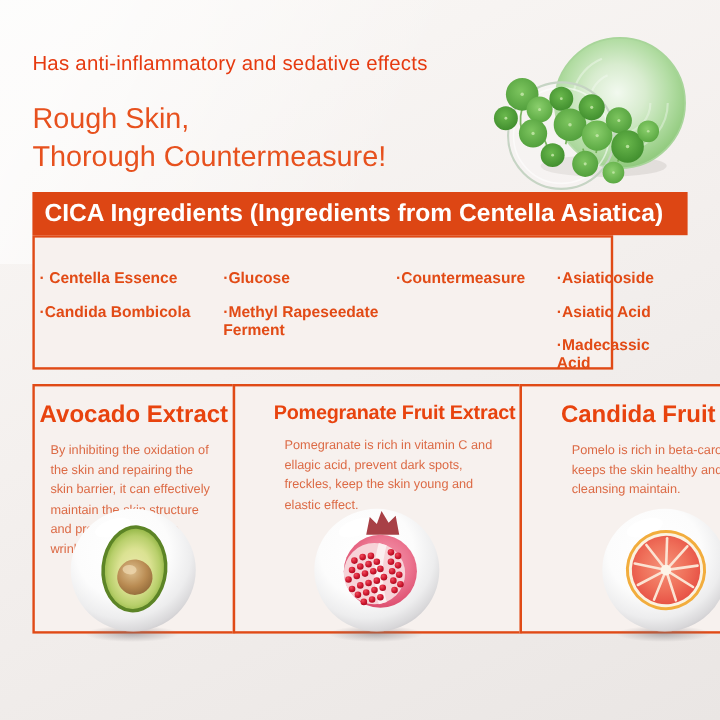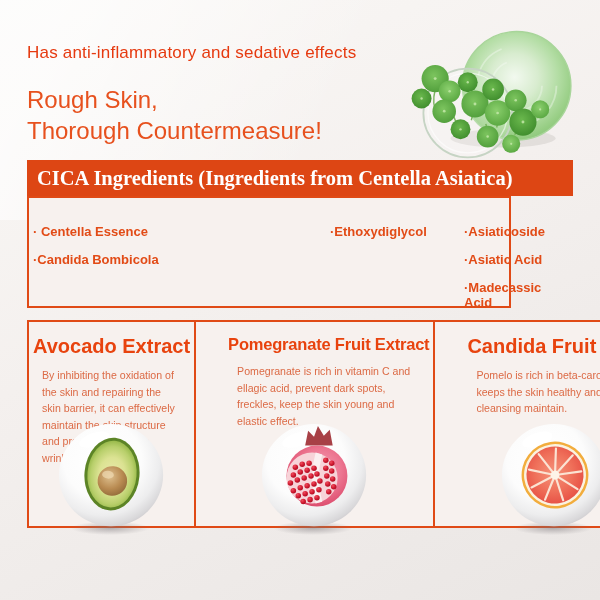--- a/index.html
+++ b/index.html
@@ -9,21 +9,21 @@
   .page::before{content:"";position:absolute;left:0;top:0;width:600px;height:220px;
         background:linear-gradient(115deg,rgba(255,255,255,.65) 10%,rgba(255,255,255,0) 55%);pointer-events:none;}
 
   
   .tagline{position:absolute;left:27px;top:43px;font-size:17px;font-weight:normal;color:#e63a10;letter-spacing:.2px;}
   .headline{position:absolute;left:27px;top:84px;font-size:24px;line-height:31px;color:#e7511e;}
   .plant{position:absolute;left:408px;top:24px;width:172px;height:140px;}
 
   
   .cica-header{position:absolute;left:27px;top:160px;width:546px;height:36px;
-        background:#dd4614;color:#fff;font-family:Liberation Serif, serif;font-weight:bold;
+        background:#dd4614;color:#fff;font-family:Liberation Sans, sans-serif;font-weight:bold;
         font-size:20.5px;line-height:36px;padding-left:10px;box-sizing:border-box;white-space:nowrap;}
   .ing-panel{position:absolute;left:27px;top:196px;width:484px;height:112px;
         background:#f7f1ee;border:2px solid #e04a16;box-sizing:border-box;}
   .ing-col{position:absolute;top:26px;}
   .ing-col.c1{left:4px;width:150px;}
   .ing-col.c2{left:157px;width:144px;}
   .ing-col.c3{left:301px;width:132px;}
   .ing-col.c4{left:435px;width:104px;}
   .ing-item{font-size:13px;font-weight:bold;color:#e24b16;line-height:15px;margin-bottom:13px;}
 
@@ -117,22 +117,26 @@
     </g>
   </svg>
 
   <div class="cica-header">CICA Ingredients (Ingredients from Centella Asiatica)</div>
 
   <div class="ing-panel">
     <div class="ing-col c1">
       <div class="ing-item">· Centella Essence</div>
       <div class="ing-item">·Candida Bombicola</div>
     </div>
+    <div class="ing-col c2">
+      <div class="ing-item">·Glucose</div>
+      <div class="ing-item">·Methyl Rapeseedate Ferment</div>
+    </div>
     <div class="ing-col c3">
-      <div class="ing-item">·Ethoxydiglycol</div>
+      <div class="ing-item">·Countermeasure</div>
     </div>
     <div class="ing-col c4">
       <div class="ing-item">·Asiaticoside</div>
       <div class="ing-item">·Asiatic Acid</div>
       <div class="ing-item">·Madecassic Acid</div>
     </div>
   </div>
 
   <div class="extracts">
 

